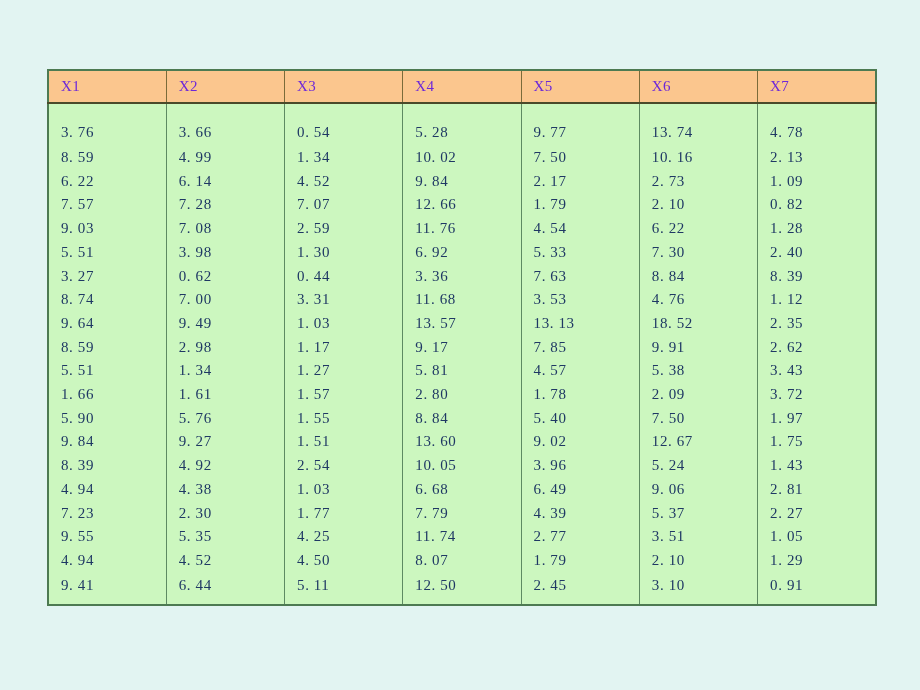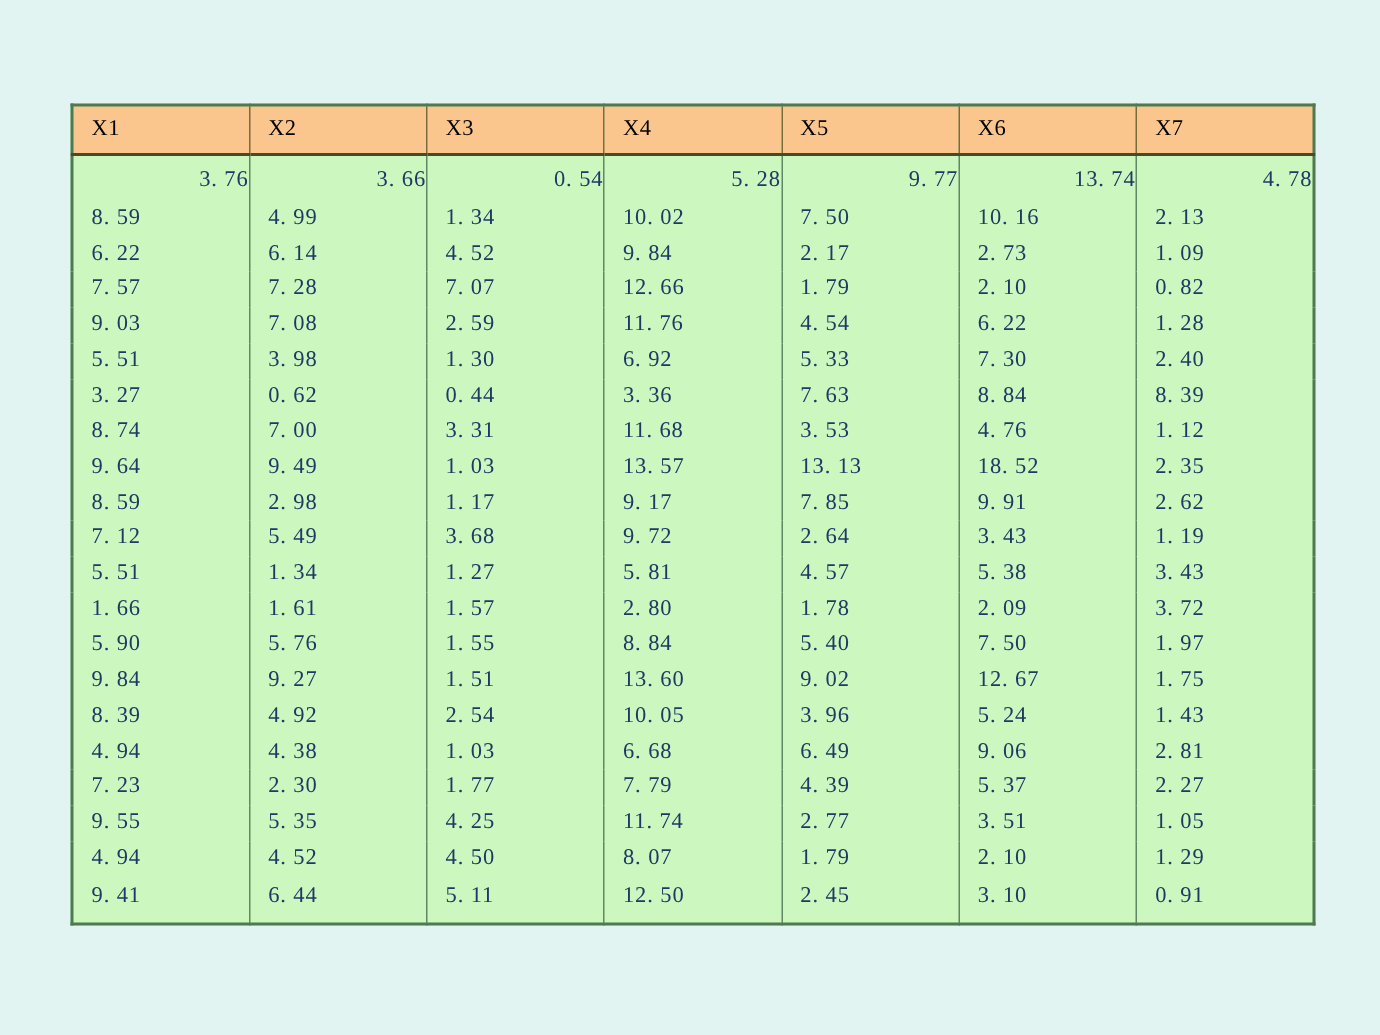--- a/index.html
+++ b/index.html
@@ -30,21 +30,21 @@
     table-layout: fixed;
     width: 828px;
     border: 2px solid #4d7a52;
     background: #ccf7bf;
   }
   table.data-table col {
     width: 118.28px;
   }
   thead th {
     background: #fbc68e;
-    color: #000000;
+    color: #6d28d9;
     font-size: 15px;
     font-weight: normal;
     text-align: left;
     padding: 7px 0 7px 12px;
     border-right: 1px solid #7a6b3a;
     border-bottom: 2px solid #4a4a2a;
     height: 17px;
     line-height: 17px;
     letter-spacing: 0.3px;
   }
@@ -60,23 +60,22 @@
     line-height: 23.7px;
     border-right: 1px solid #5d8a62;
     white-space: nowrap;
     letter-spacing: 0.6px;
   }
   tbody td:last-child {
     border-right: none;
     font-family: Liberation Serif, serif;
   }
   tbody tr:first-child td {
-    padding-top: 4px;
+    padding-top: 16px;
     height: 26px;
-    text-align: right;
   }
   tbody tr:last-child td {
     padding-bottom: 4px;
     height: 27px;
   }
 </style>
 </head>
 <body>
 
 <div id="slide">
@@ -187,29 +186,20 @@
           <tr>
             <td>8. 59</td>
             <td>2. 98</td>
             <td>1. 17</td>
             <td>9. 17</td>
             <td>7. 85</td>
             <td>9. 91</td>
             <td>2. 62</td>
           </tr>
           <tr>
-            <td>7. 12</td>
-            <td>5. 49</td>
-            <td>3. 68</td>
-            <td>9. 72</td>
-            <td>2. 64</td>
-            <td>3. 43</td>
-            <td>1. 19</td>
-          </tr>
-          <tr>
             <td>5. 51</td>
             <td>1. 34</td>
             <td>1. 27</td>
             <td>5. 81</td>
             <td>4. 57</td>
             <td>5. 38</td>
             <td>3. 43</td>
           </tr>
           <tr>
             <td>1. 66</td>

